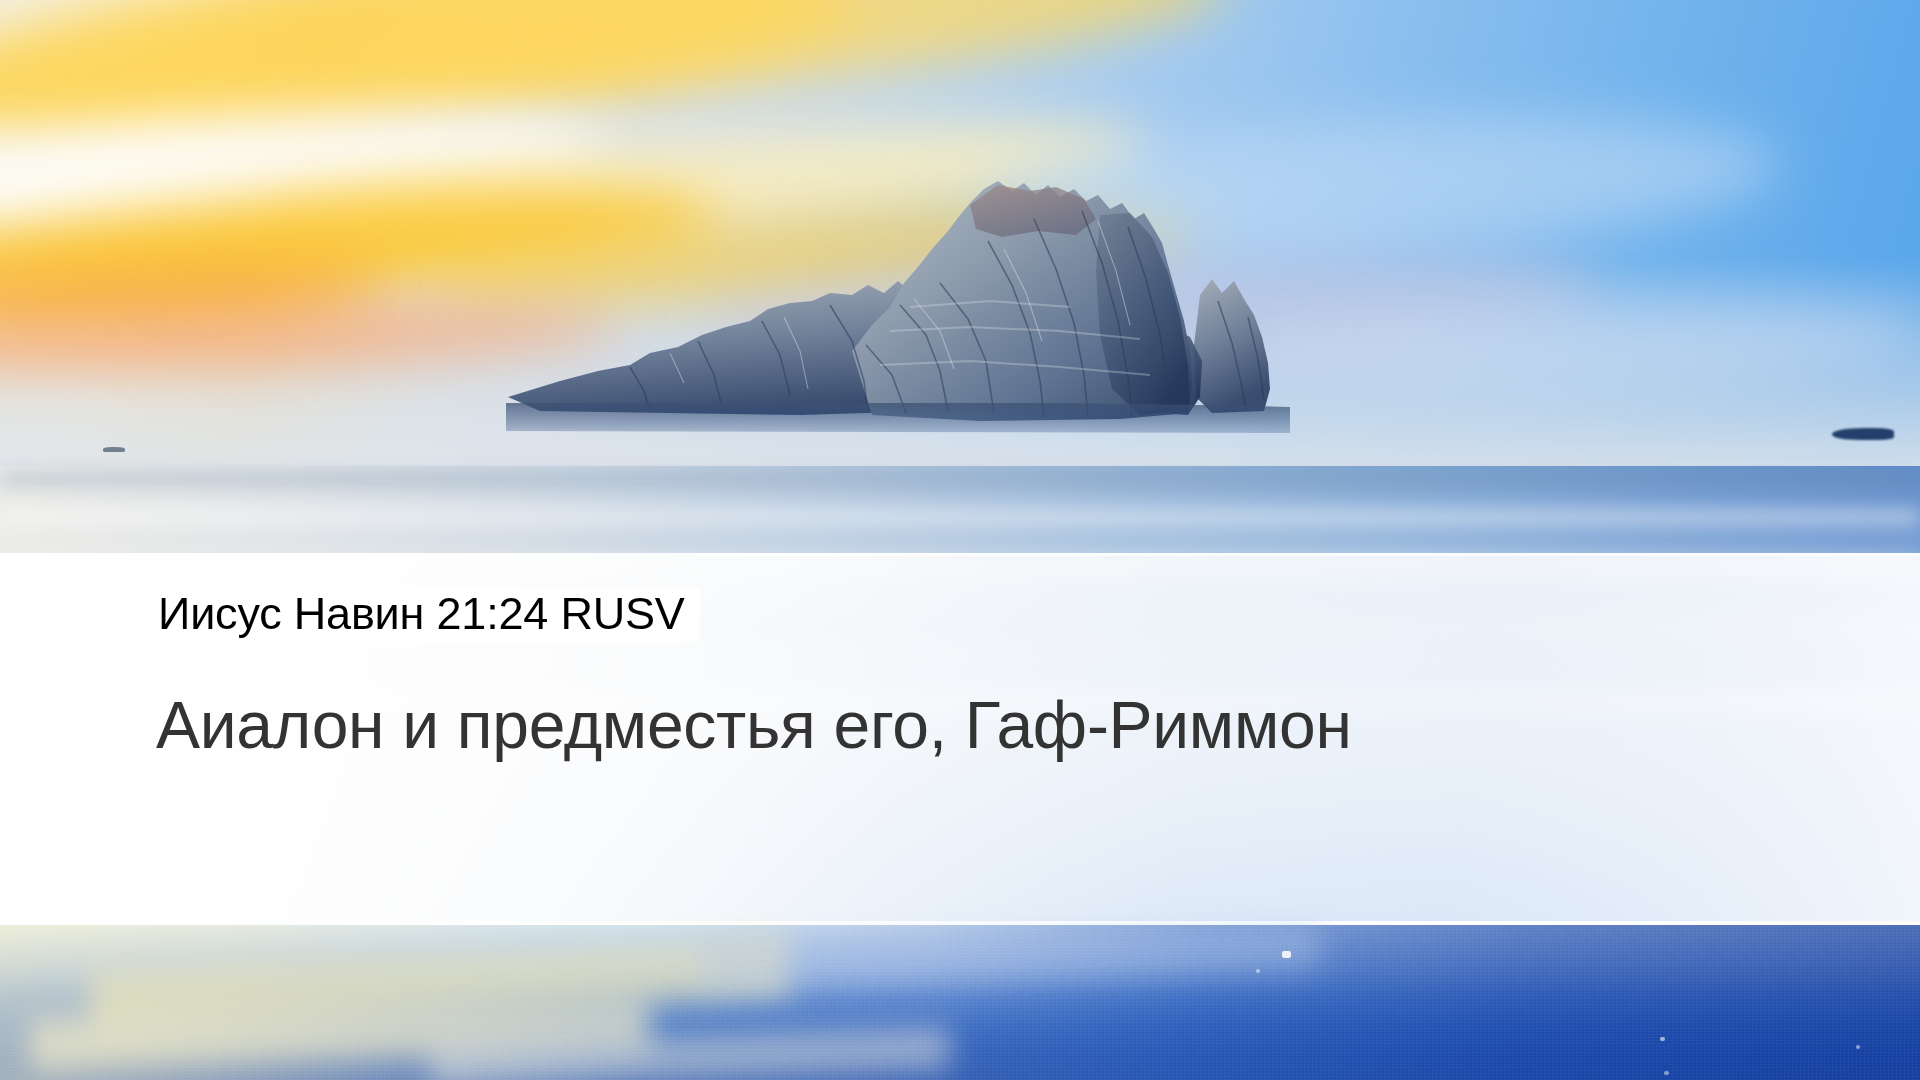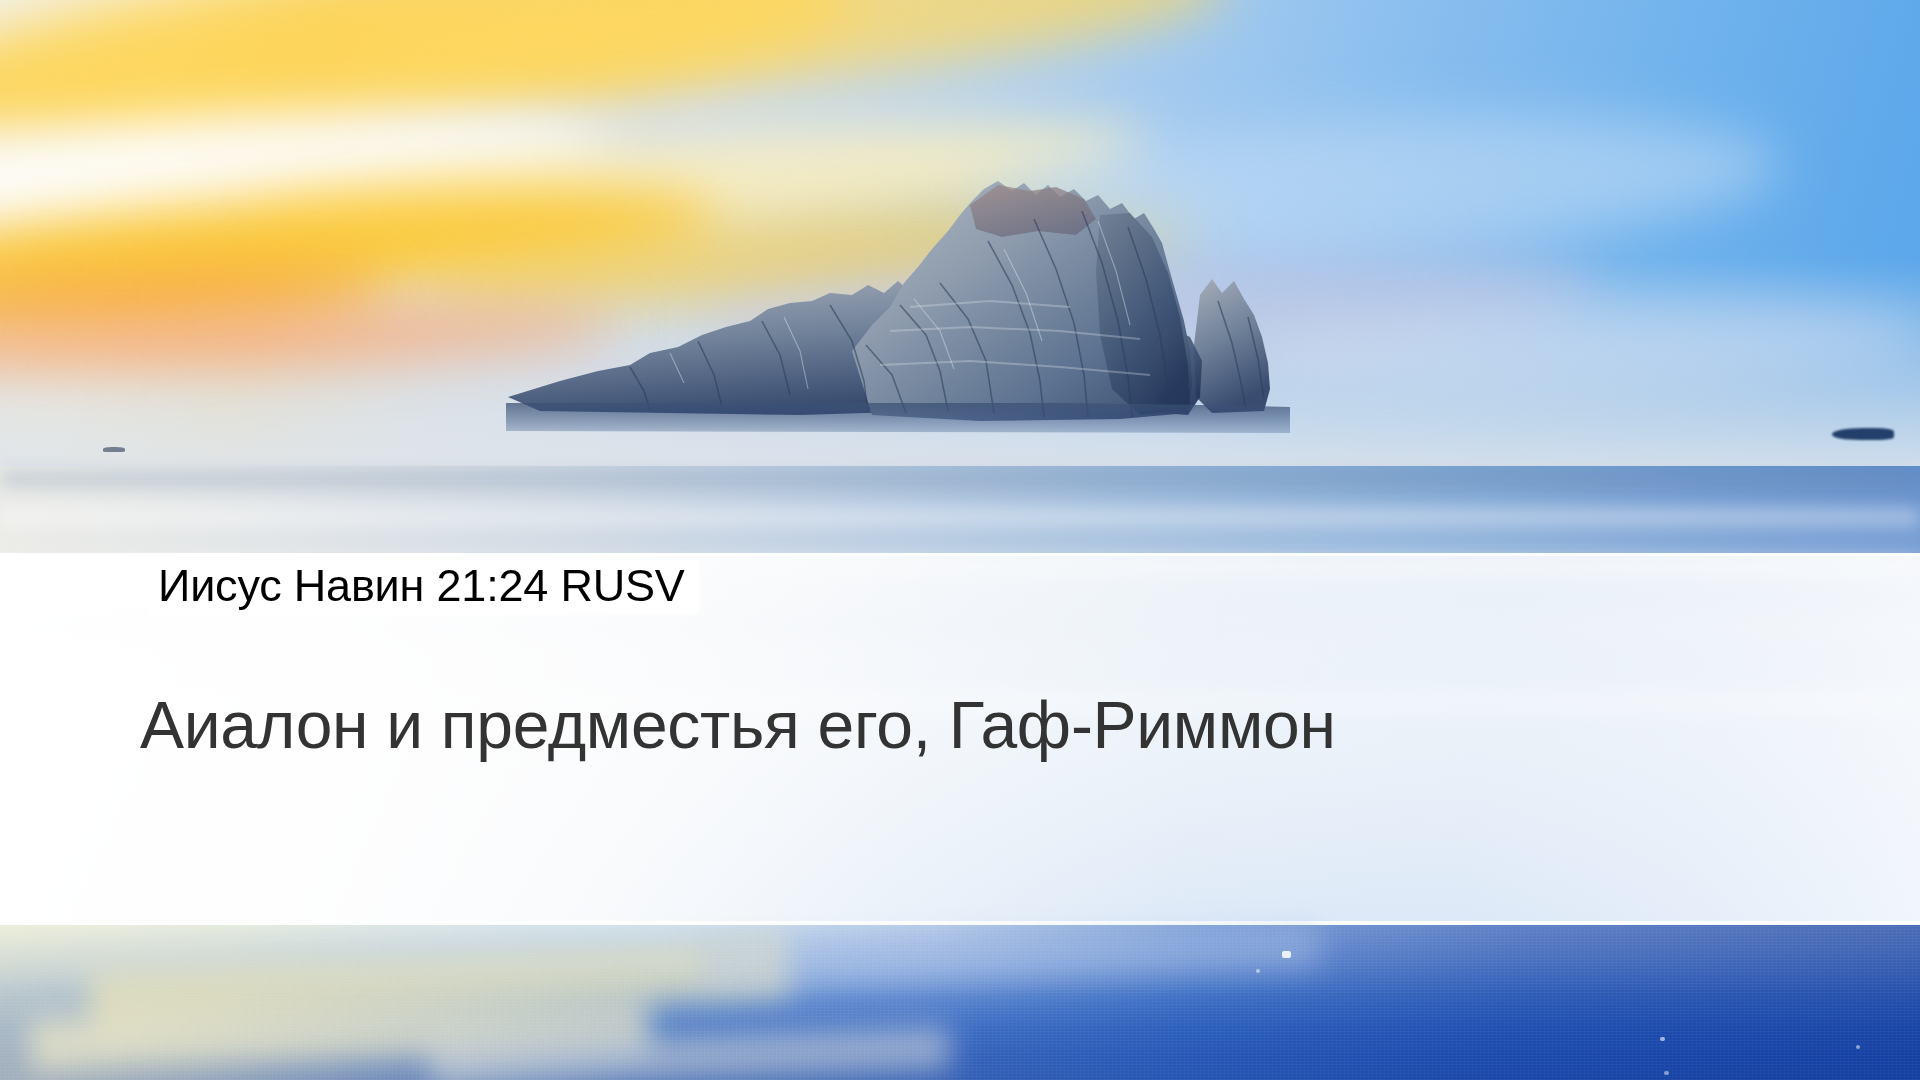--- a/index.html
+++ b/index.html
@@ -172,36 +172,36 @@
   .band-edge-bottom {
     position: absolute;
     left: 0; bottom: 0;
     width: 1920px; height: 4px;
     background: rgba(255,255,255,0.92);
   }
 
   .ref-wrap {
     position: absolute;
     left: 148px;
-    top: 560px;
+    top: 588px;
     background: rgba(255,255,255,0.96);
     padding: 3px 14px 4px 10px;
     box-shadow: 0 2px 4px rgba(255,255,255,0.9);
   }
   .ref-text {
     font-size: 45px;
     line-height: 1.03;
     color: #000000;
     white-space: nowrap;
     letter-spacing: -0.2px;
   }
 
   .verse-block {
     position: absolute;
-    left: 140px;
+    left: 156px;
     top: 680px;
     width: 1680px;
   }
   .verse-line {
     font-size: 66px;
     line-height: 1.38;
     color: #333333;
     white-space: nowrap;
     letter-spacing: -0.3px;
   }

